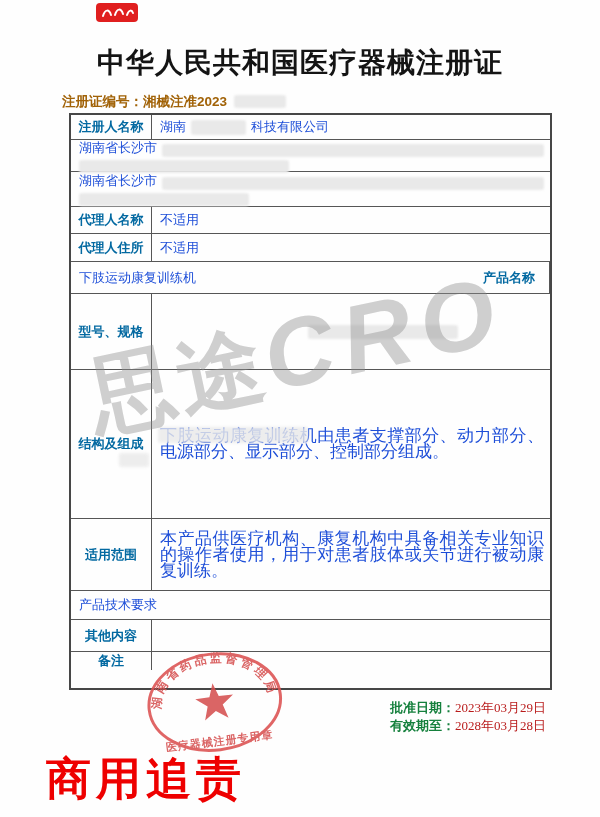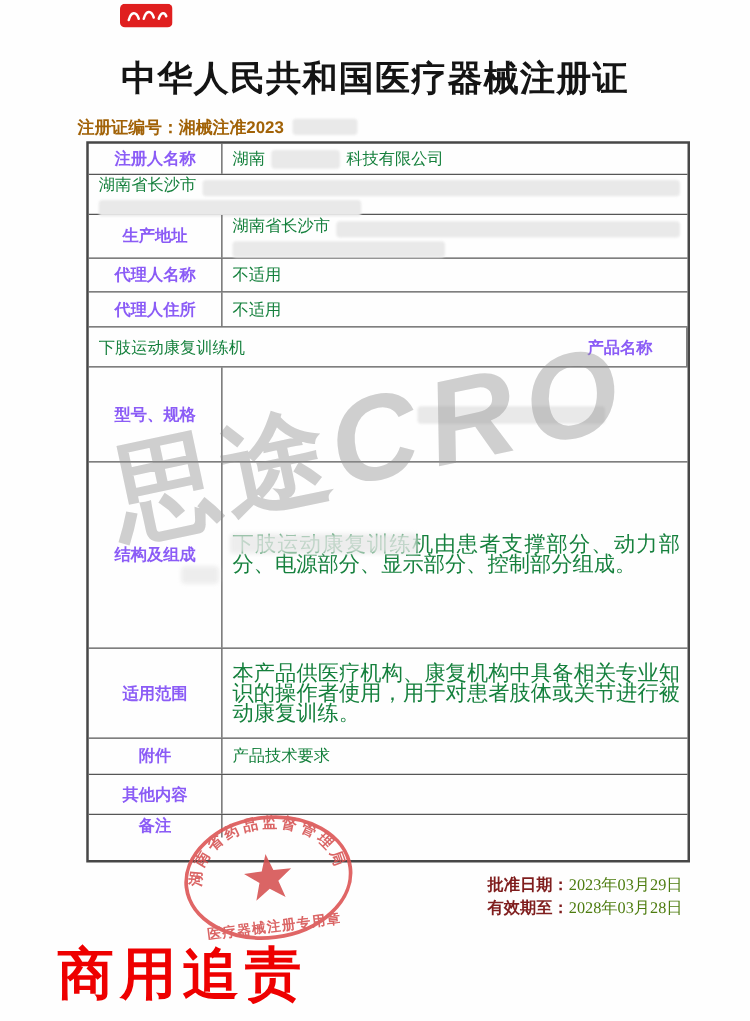--- a/index.html
+++ b/index.html
@@ -26,27 +26,27 @@
     position:absolute;left:69px;top:113px;width:483px;z-index:1;
     border:2px solid #474747;box-sizing:border-box;background:transparent;
   }
   .row{display:flex;border-bottom:1px solid #565656;box-sizing:border-box;}
   .row:last-child{border-bottom:none;flex-direction:column;}
   .r0{height:25px}.r1{height:32px}.r2{height:35px}.r3{height:27px}
   .r4{height:28px}.r5{height:32px}.r6{height:76px}.r7{height:149px}
   .r8{height:72px}.r9{height:29px}.r10{height:32px}.r11{height:36px}
   .cell{box-sizing:border-box;}
   .label{
-    width:107px;border-right:1px solid #565656;display:flex;align-items:center;
-    justify-content:center;font-weight:bold;font-size:13px;color:#8b5cf6;
+    width:81px;border-right:1px solid #565656;display:flex;align-items:center;
+    justify-content:center;font-weight:bold;font-size:13px;color:#0369a1;
     text-align:center;position:relative;flex-shrink:0;
   }
   .value{
     flex:1;display:flex;align-items:center;padding:2px 6px 2px 8px;
-    font-family:"Liberation Serif",serif;font-size:13px;color:#15803d;position:relative;
+    font-family:"Liberation Serif",serif;font-size:13px;color:#1d4ed8;position:relative;
   }
   .value.vcol{flex-direction:column;justify-content:center;align-items:stretch;gap:3px;}
   .vline{display:flex;align-items:flex-end;}
   .vline .grow{flex:1;height:13px;margin-left:5px;}
   .vline .fixed{height:13px;}
   .para{margin:0;line-height:16px;text-align:justify;font-size:17px;width:100%;}
   .smudge{
     position:absolute;background:rgba(233,233,233,0.82);border-radius:3px;
     filter:blur(1.5px);pointer-events:none;
   }
@@ -59,22 +59,22 @@
   .watermark .cn{font-size:86px;letter-spacing:4px;}
   .watermark .en{font-size:96px;font-style:italic;letter-spacing:10px;font-family:"Liberation Sans",sans-serif;}
   
   .stamp{position:absolute;left:139px;top:645px;z-index:6;transform:rotate(-7deg);opacity:0.88;}
   
   .approval-line{position:absolute;left:70px;top:701px;font-size:13.5px;z-index:2;}
   .approval-line .lab{font-weight:bold;color:#1d1d1d;}
   .approval-line .val{font-family:"Liberation Serif",serif;color:#333;}
   .dates{position:absolute;left:390px;top:699px;z-index:2;}
   .date-line{font-size:13px;line-height:17.5px;}
-  .date-line .lab{font-weight:bold;color:#7f1d1d;}
-  .date-line .val{font-family:"Liberation Serif",serif;color:#4d7c0f;text-align:center;}
+  .date-line .lab{font-weight:bold;color:#15803d;}
+  .date-line .val{font-family:"Liberation Serif",serif;color:#b91c1c;text-align:center;}
   
   .warning{
     position:absolute;left:46px;top:749px;z-index:7;font-size:45px;font-weight:900;
     color:#ee0000;letter-spacing:5px;font-family:Liberation Mono, monospace;
   }
 </style>
 </head>
 <body>
 
 <div class="page">
@@ -110,21 +110,20 @@
           <span>湖南省长沙市</span>
           <span class="blur grow"></span>
         </div>
         <div class="vline">
           <span class="blur fixed" style="width:210px;"></span>
         </div>
       </div>
     </div>
 
     <div class="row r2">
-      <div class="cell label">生产地址</div>
       <div class="cell value vcol">
         <div class="vline">
           <span>湖南省长沙市</span>
           <span class="blur grow"></span>
         </div>
         <div class="vline">
           <span class="blur fixed" style="width:170px;"></span>
         </div>
       </div>
     </div>
@@ -163,21 +162,20 @@
     </div>
 
     <div class="row r8">
       <div class="cell label">适用范围</div>
       <div class="cell value">
         <p class="para">本产品供医疗机构、康复机构中具备相关专业知识的操作者使用，用于对患者肢体或关节进行被动康复训练。</p>
       </div>
     </div>
 
     <div class="row r9">
-      <div class="cell label">附件</div>
       <div class="cell value">产品技术要求</div>
     </div>
 
     <div class="row r10">
       <div class="cell label">其他内容</div>
       <div class="cell value"></div>
     </div>
 
     <div class="row r11">
       <div class="cell label">备注</div>

